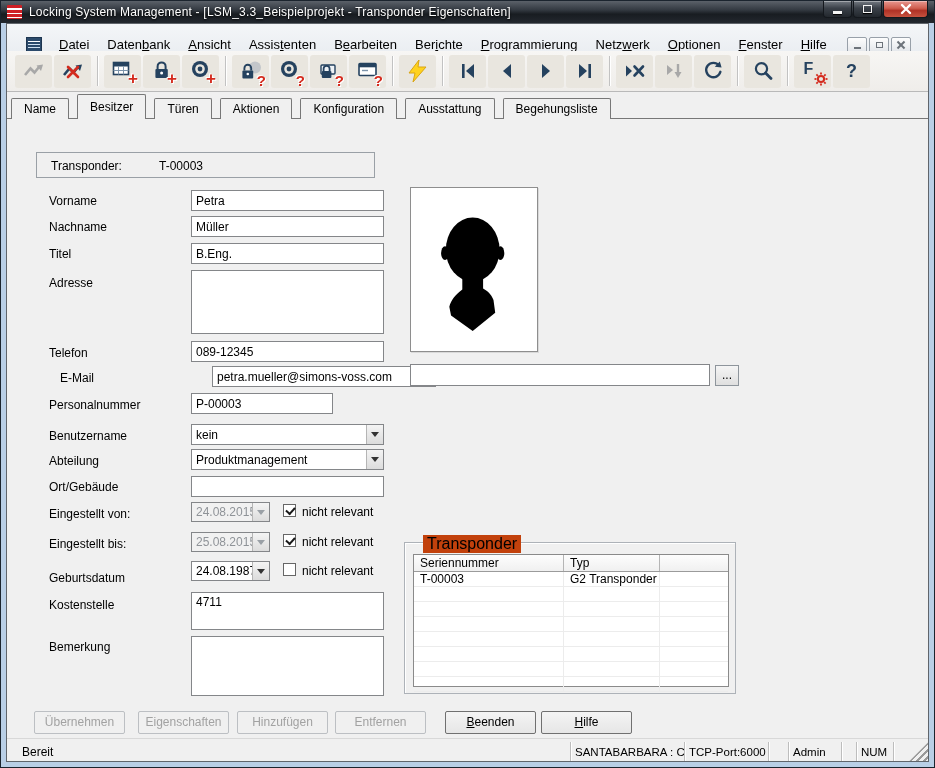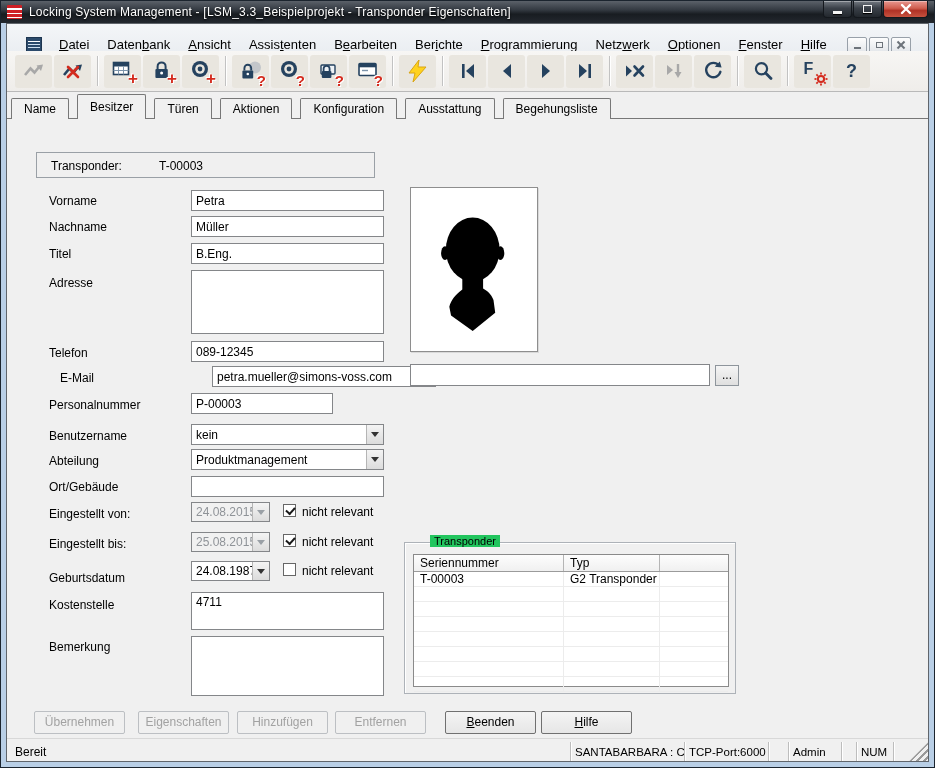--- a/index.html
+++ b/index.html
@@ -64,37 +64,37 @@
   .combo .carrow{width:17px;height:100%;border-left:1px solid #b5b5b5;background:linear-gradient(180deg,#f4f4f4,#dcdcdc);display:flex;align-items:center;justify-content:center}
   .combo .carrow::after{content:"";width:0;height:0;border:4px solid transparent;border-top:5px solid #333;margin-top:4px}
   .combo.disabled{background:#f1f1f1}
   .combo.disabled .ctext{color:#8f9398}
   .combo.disabled .carrow::after{border-top-color:#9aa0a6}
   .cb{position:absolute;width:13px;height:13px;background:#fff;border:1px solid #666}
   .cb.checked::after{content:"";position:absolute;left:2px;top:2px;width:7px;height:4px;border-left:2px solid #1a1a1a;border-bottom:2px solid #1a1a1a;transform:rotate(-48deg)}
   .photo-frame{position:absolute;left:404px;top:68px;width:128px;height:165px;background:#fff;border:1px solid #8e8e8e;box-shadow:1px 1px 0 #d9d9d9;display:flex;align-items:center;justify-content:center}
   .browse-btn{position:absolute;left:709px;top:246px;width:24px;height:21px;border:1px solid #8e959c;background:linear-gradient(180deg,#f5f5f5,#dfdfdf);font-size:12px;text-align:center;line-height:17px}
   .groupbox{position:absolute;left:398px;top:423px;width:332px;height:152px;border:1px solid #adb2b8;box-shadow:inset 1px 1px 0 #fff}
-  .groupbox .legend{position:absolute;left:25px;top:-8px;background:#22c55e;padding:0 4px;font-size:11px}
+  .groupbox .legend{position:absolute;left:18px;top:-8px;background:#c2410c;padding:0 4px;font-size:16px}
   .grid{position:absolute;left:8px;top:11px;width:316px;height:133px;background:#fff;border:1px solid #8a8a8a}
   .grid-head{display:flex;height:17px;background:linear-gradient(180deg,#fdfdfd,#f0f0f0);border-bottom:1px solid #9b9b9b}
   .gh{padding:1px 6px;border-right:1px solid #b5b5b5;font-size:12px;white-space:nowrap;overflow:hidden}
   .grow{display:flex;height:15px;border-bottom:1px solid #ececec}
   .gc{padding:0 6px;border-right:1px solid #ececec;font-size:12px;line-height:15px;white-space:nowrap;overflow:hidden}
   .c1{width:150px}.c2{width:96px}.c3{flex:1;border-right:none}
 
   
   .buttonrow{position:absolute;left:5px;right:5px;top:707px;height:30px;background:#f0f0f0}
   .pbtn{position:absolute;top:3px;width:91px;height:23px;border:1px solid #9a9fa5;background:linear-gradient(180deg,#f4f4f4,#e6e6e6);font-size:12px;text-align:center;line-height:21px;border-radius:2px}
   .pbtn.disabled{color:#a2a2a2;border-color:#bcbfc3;background:#f0f0f0}
   .pbtn.enabled{border-color:#707070}
 
   
   .statusbar{position:absolute;left:5px;right:5px;top:737px;height:26px;background:#f0f0f0;border-top:1px solid #d8d8d8;display:flex;align-items:center;font-size:12px}
-  .sb-left{flex:1;padding-left:9px}
+  .sb-left{flex:1;padding-left:16px}
   .sb-seg{height:20px;line-height:20px;border-left:1px solid #bdbdbd;box-shadow:inset 1px 0 0 #fff;padding:0 4px;white-space:nowrap;overflow:hidden;font-size:11.5px}
   .sb-grip{width:20px;height:20px;clip-path:polygon(100% 0,100% 100%,0 100%);background:repeating-linear-gradient(135deg,#f0f0f0 0 3px,#9a9a9a 3px 5px)}
   svg{display:block}
 </style>
 </head>
 <body>
 
 <div class="window">
 
   <div class="titlebar">

